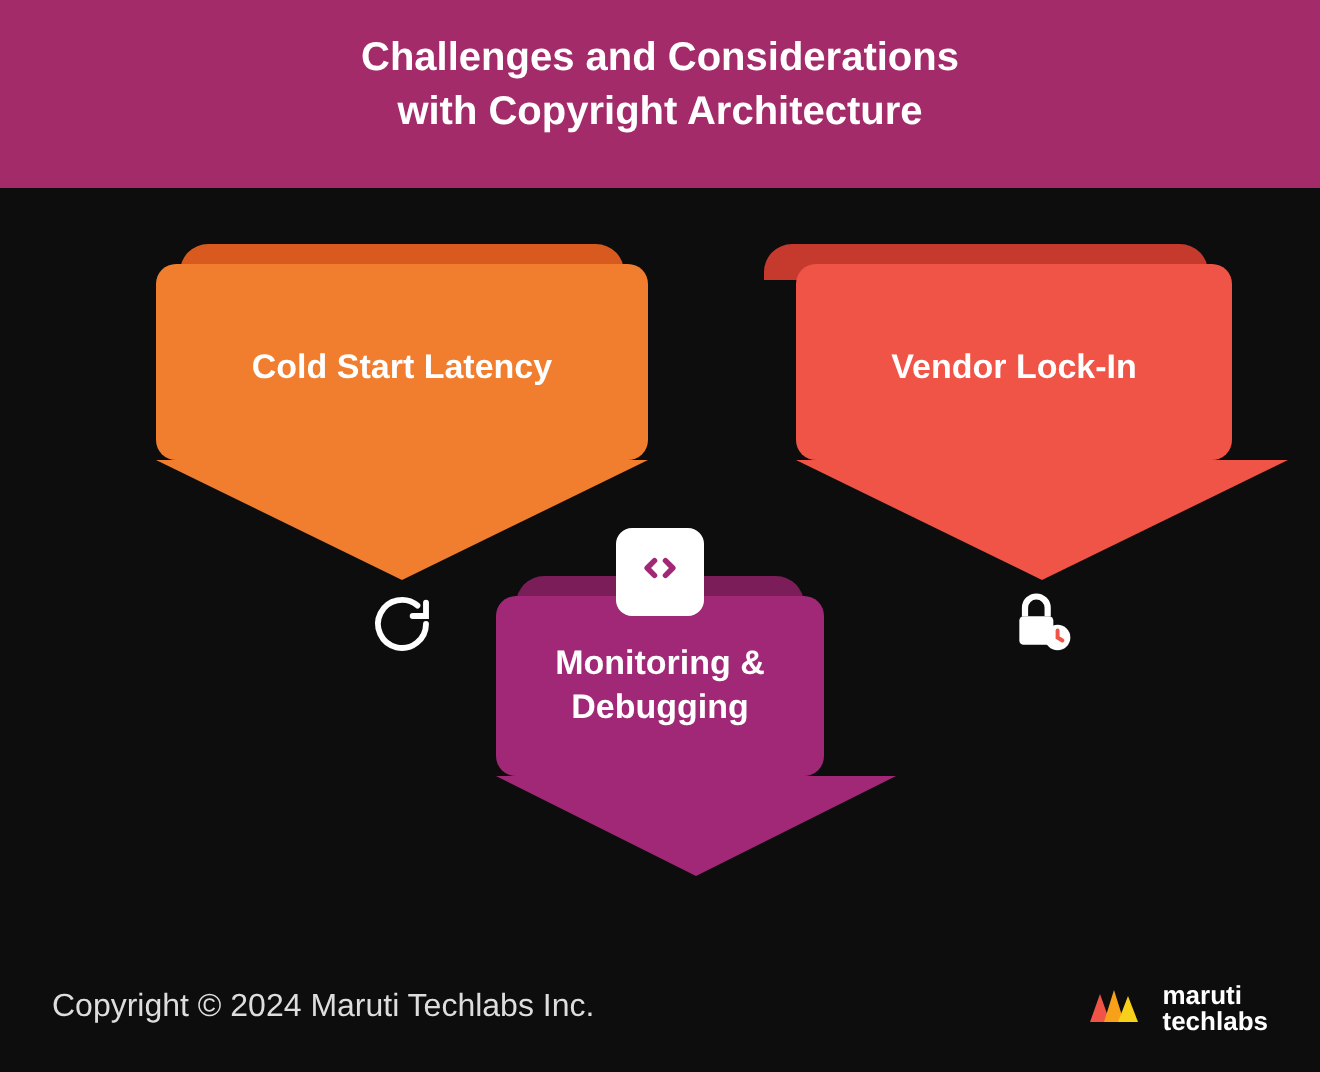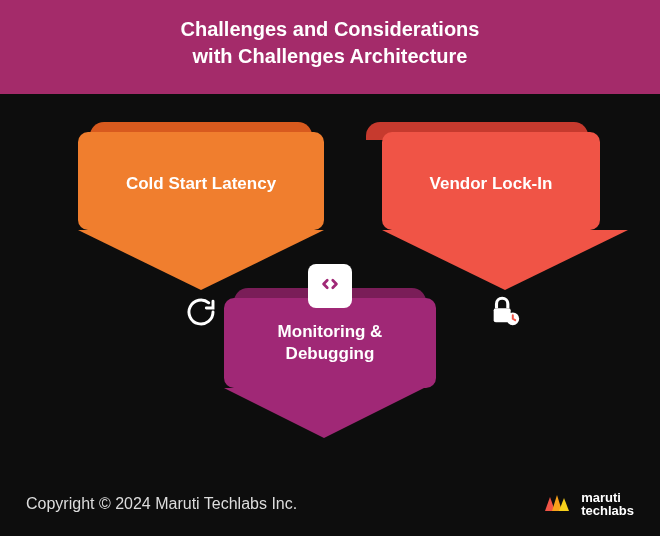--- a/index.html
+++ b/index.html
@@ -71,22 +71,22 @@
       bottom: -38px;
       left: 50%;
       transform: translateX(-50%);
       color: #fff;
       display: flex;
       align-items: center;
       justify-content: center;
     }
     
     .card-left { left: 78px; top: 28px; }
-    .card-right { right: 60px; top: 28px; padding-left: 28px; }
-    .card-center { left: 50%; transform: translateX(-50%); top: 194px; width: 212px; }
+    .card-right { right: 44px; top: 28px; padding-left: 28px; }
+    .card-center { left: 50%; transform: translateX(-50%); top: 194px; width: 164px; }
     .card-center .card-back { left: 10px; right: 10px; }
     .card-center .card-body { min-height: 90px; padding: 22px 16px; }
     .card-center .card-chevron { border-left-width: 100px; border-right-width: 100px; }
 
     .c-orange .card-back { background: #d85a1e; }
     .c-orange .card-body { background: #f07e2e; }
     .c-orange .card-chevron { border-top: 60px solid #f07e2e; }
 
     .c-red .card-back { background: #c63a2e; }
     .c-red .card-body { background: #f05446; }
@@ -136,21 +136,21 @@
       font-weight: 700;
       line-height: 1.05;
     }
   </style>
 </head>
 <body>
 
 <div class="header">
   <h1>
     <span>Challenges and Considerations</span><br>
-    <span>with Challenges Architecture</span>
+    <span>with Copyright Architecture</span>
   </h1>
 </div>
 
 <div class="diagram-area">
 
   <div class="card card-left c-orange">
     <div class="card-back"></div>
     <div class="card-body">
       <span class="card-label">Cold Start Latency</span>
     </div>

